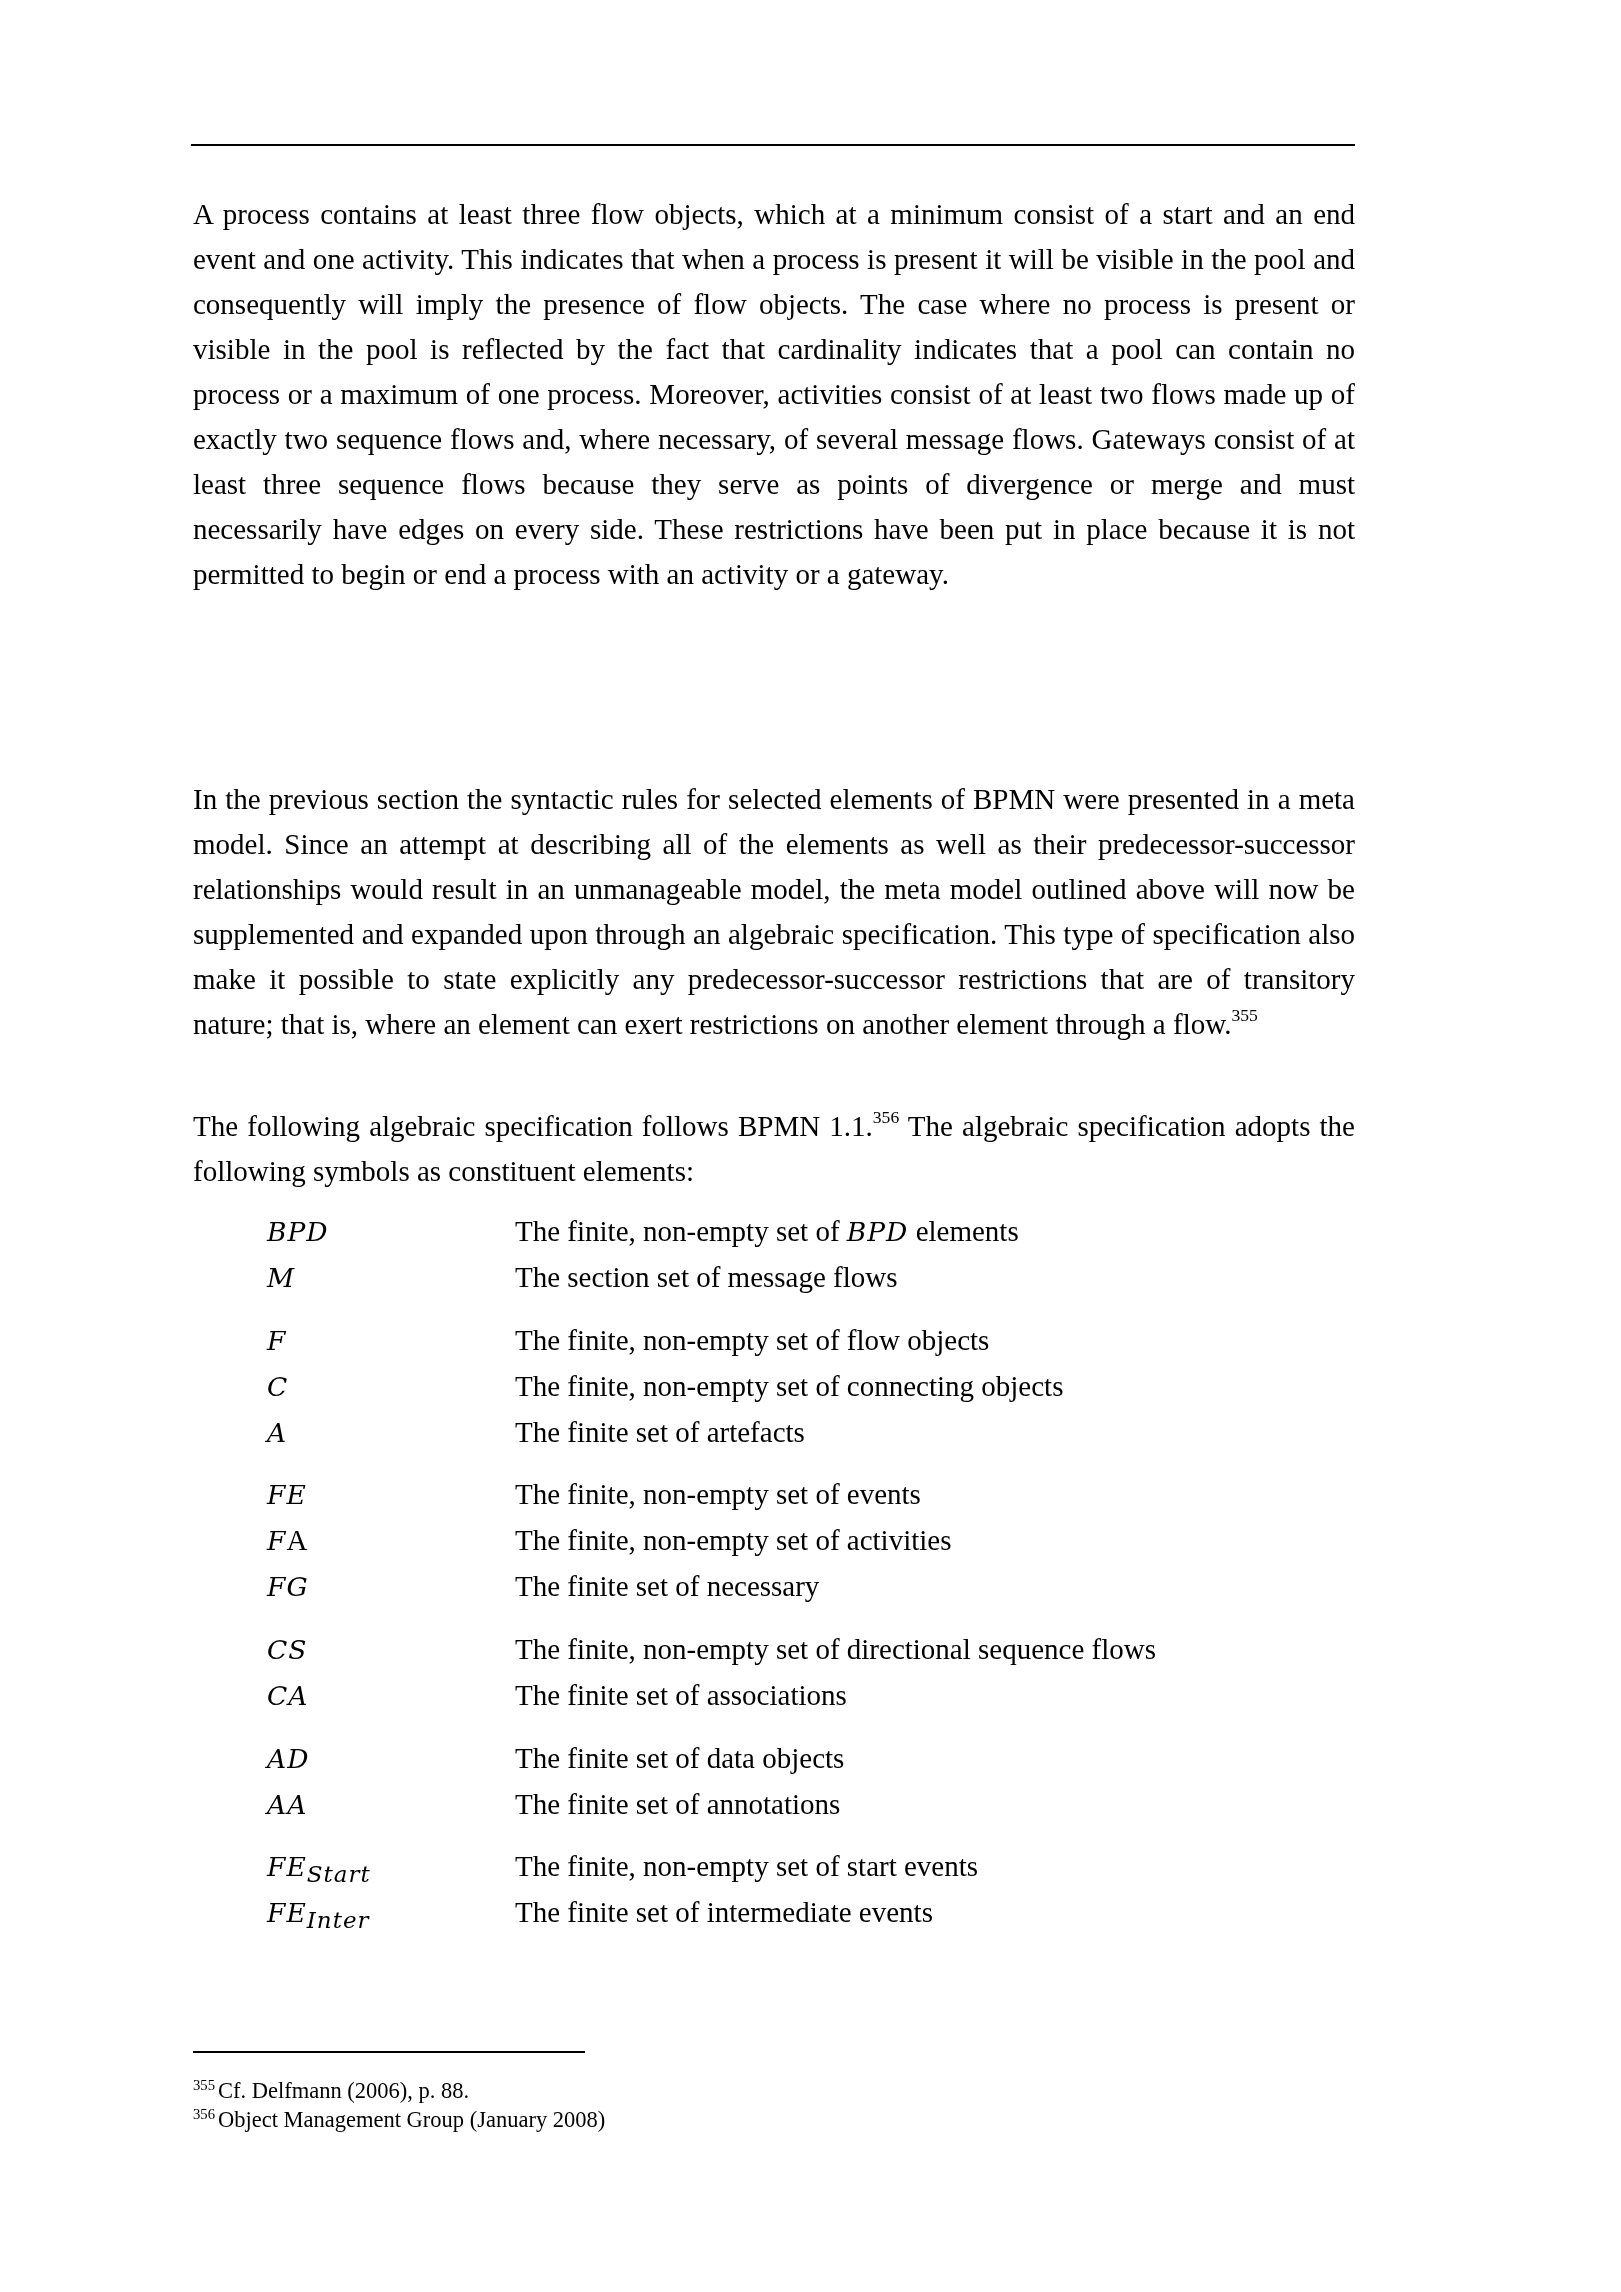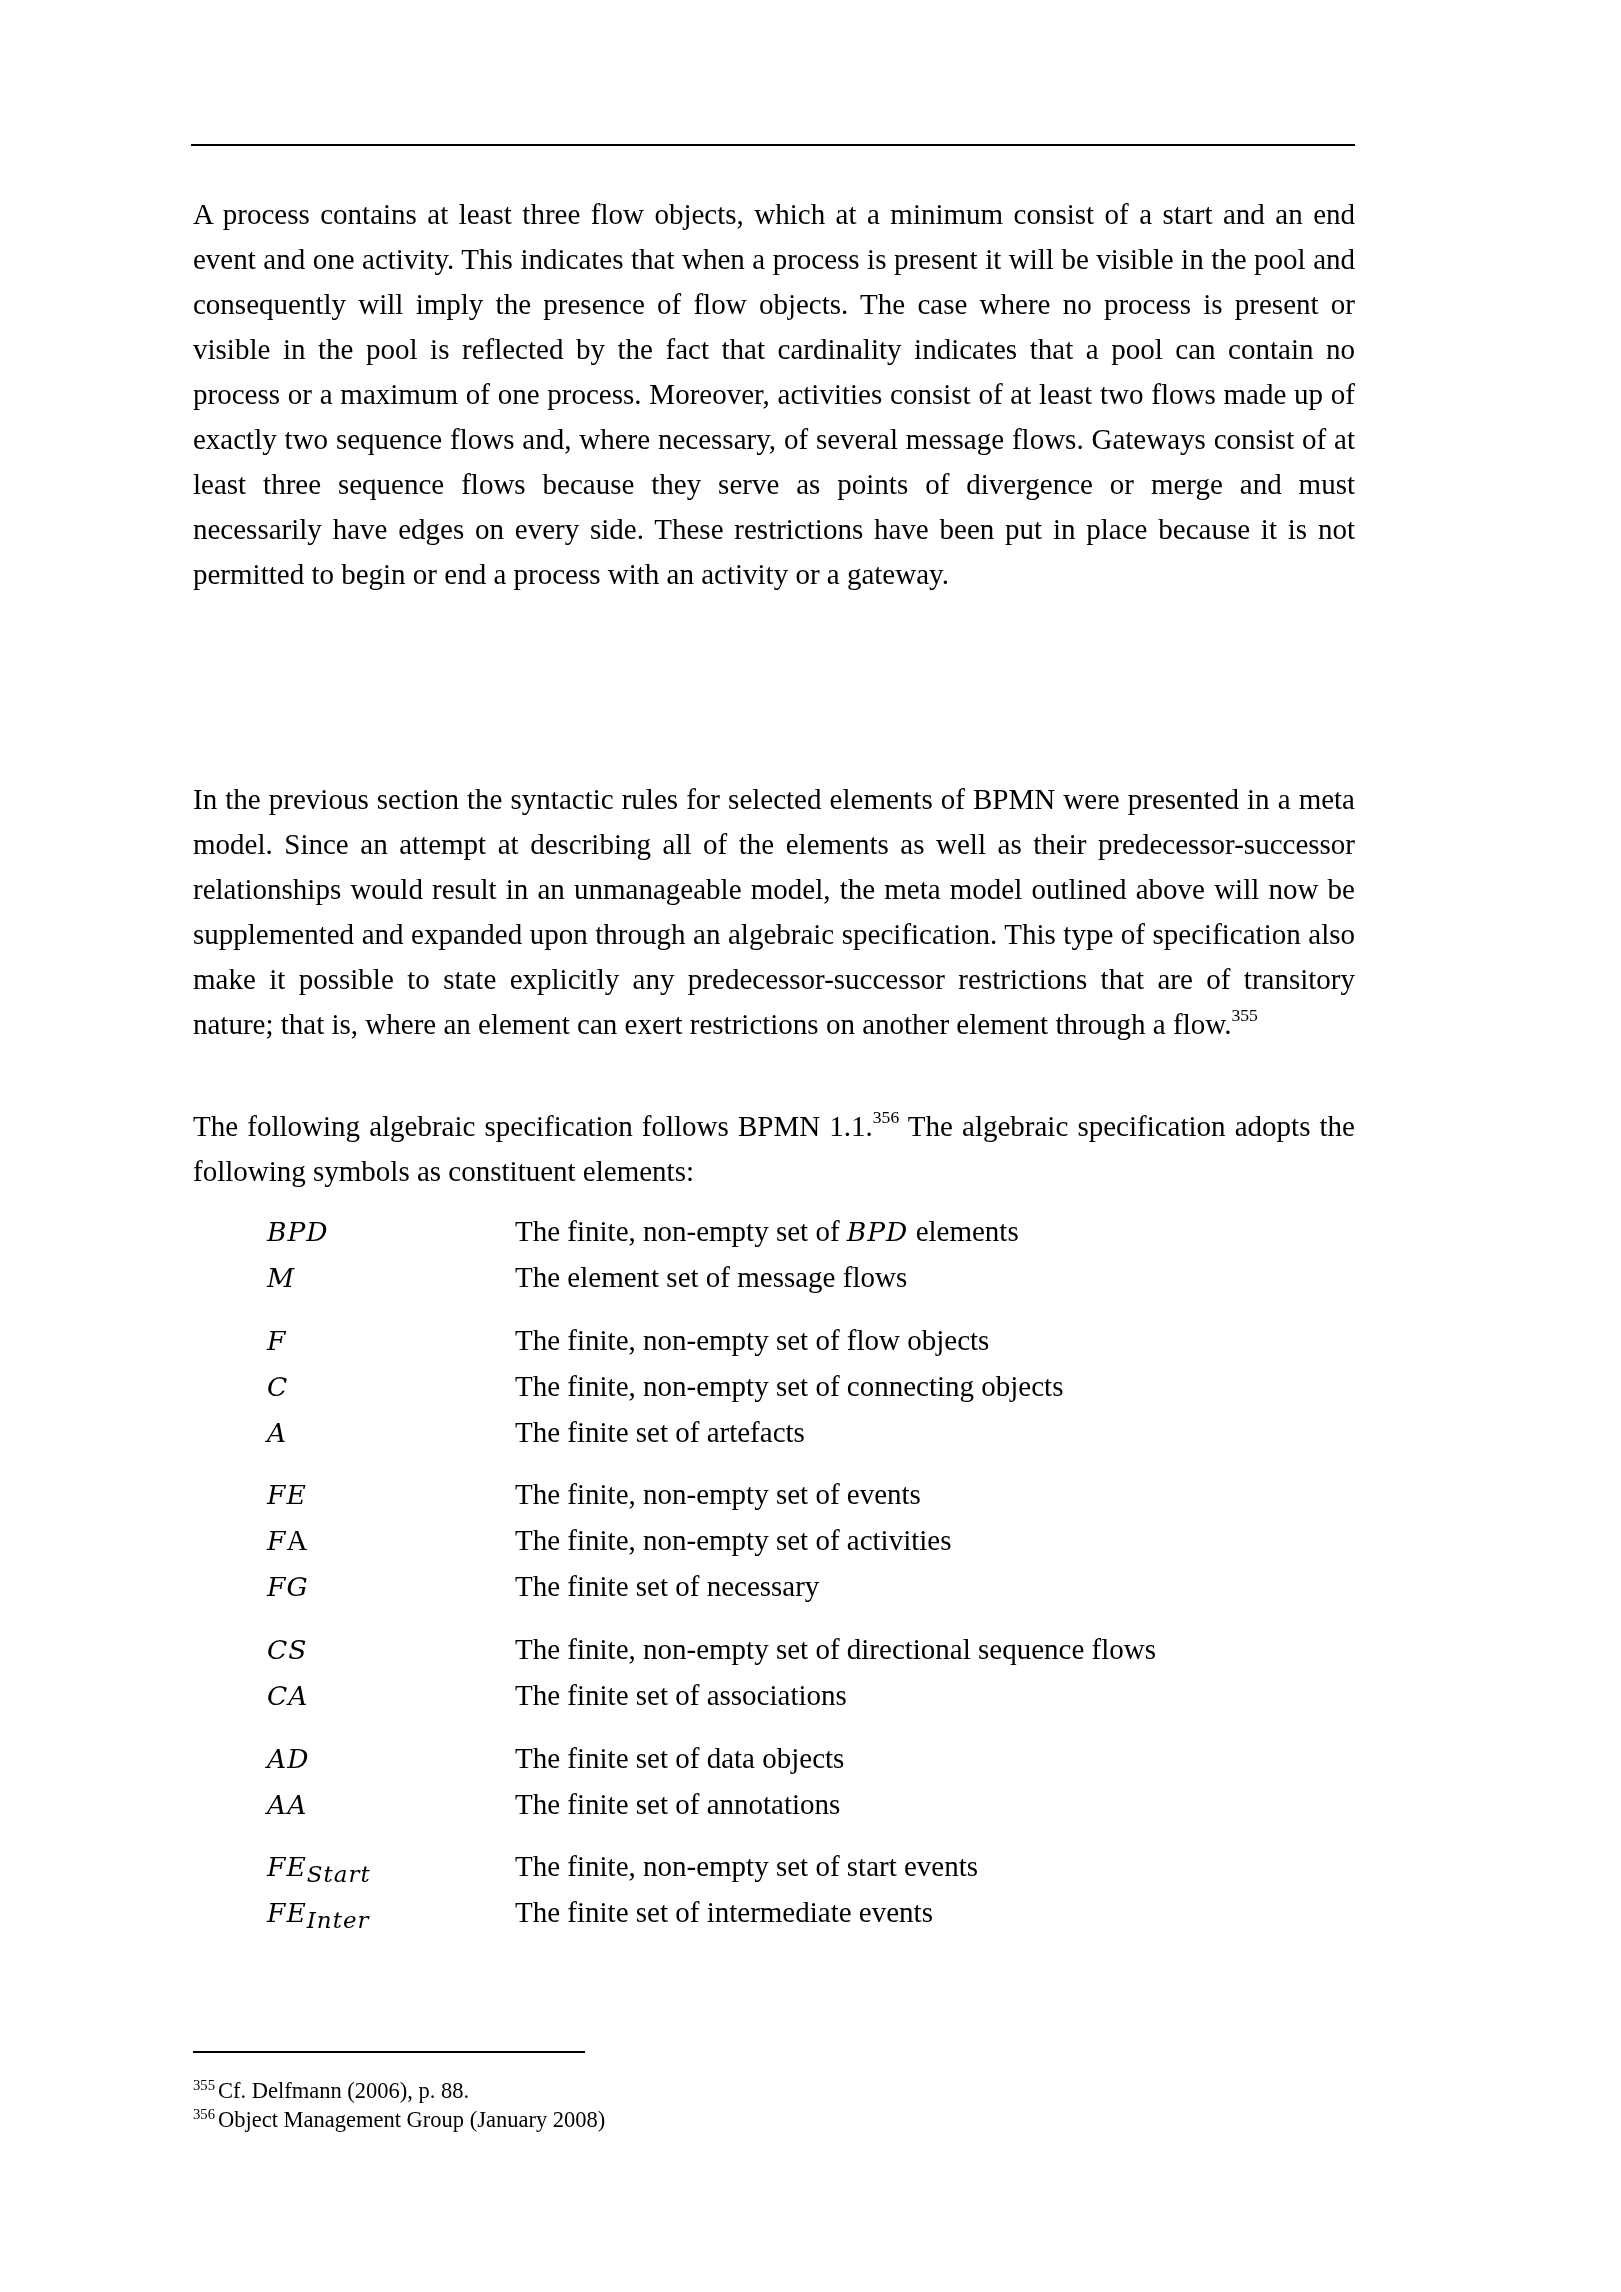--- a/index.html
+++ b/index.html
@@ -63,21 +63,21 @@
   </div>
 
   <div class="symtab" id="symtab">
       <div class="grp">
         <div class="row">
           <span class="sym"><span>BPD</span></span>
           <span class="desc"><span>The finite, non-empty set of </span><span class="m">BPD</span><span> elements</span></span>
         </div>
         <div class="row">
           <span class="sym"><span>M</span></span>
-          <span class="desc"><span>The element set of message flows</span></span>
+          <span class="desc"><span>The section set of message flows</span></span>
         </div>
       </div>
       <div class="grp">
         <div class="row">
           <span class="sym"><span>F</span></span>
           <span class="desc"><span>The finite, non-empty set of flow objects</span></span>
         </div>
         <div class="row">
           <span class="sym"><span>C</span></span>
           <span class="desc"><span>The finite, non-empty set of connecting objects</span></span>

